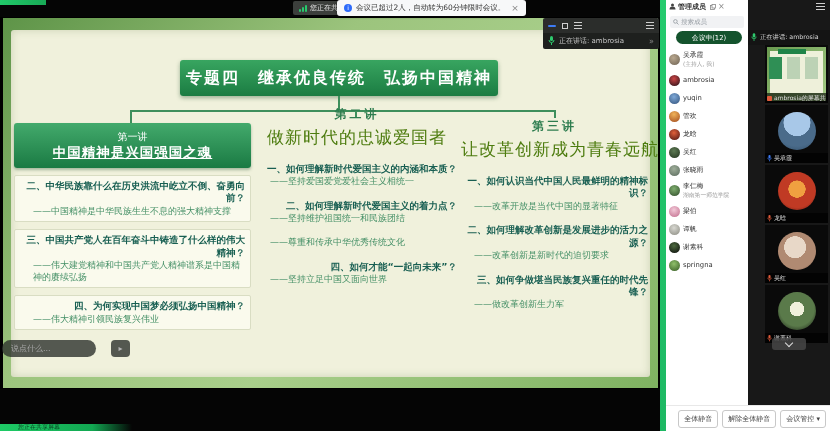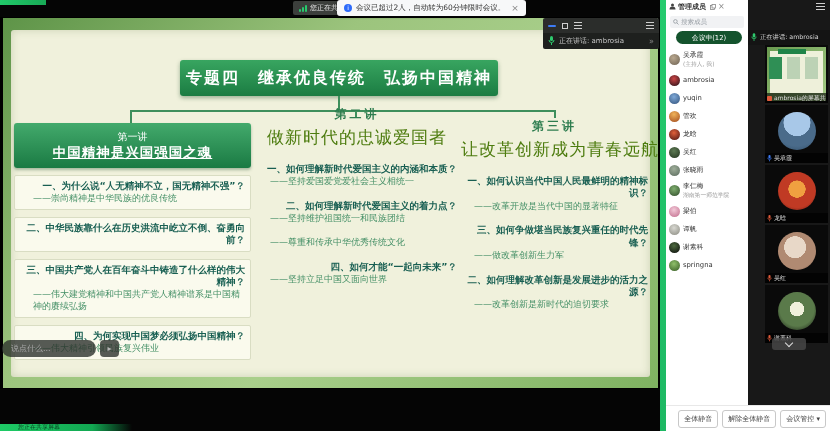--- a/index.html
+++ b/index.html
@@ -55,21 +55,21 @@
   .sq{width:6px;height:6px;border:1px solid #cfcfcf;}
   .bars{width:8px;height:7px;display:flex;flex-direction:column;justify-content:space-between;}
   .bars i{display:block;height:1px;background:#cfcfcf;}
   .fp-row1 .right{margin-left:auto;}
   .fp-row2{height:16px;background:#1e201e;display:flex;align-items:center;padding:0 5px;gap:4px;border-radius:0 0 2px 2px;}
   .mic{flex:0 0 auto;}
   .fp-text{font-size:7px;color:#c9c9c9;white-space:nowrap;}
   .fp-arrows{margin-left:auto;color:#8a8a8a;font-size:8px;}
 
   
-  .chat-overlay{position:absolute;left:2px;top:323px;display:flex;gap:4px;align-items:center;}
+  .chat-overlay{position:absolute;left:2px;top:323px;display:flex;gap:15px;align-items:center;}
   .chat-input{width:94px;height:17px;background:rgba(45,50,45,.8);border:none;border-radius:9px;color:#b5b5b5;
     font-size:8px;padding:0 9px;outline:none;}
   .chat-input::placeholder{color:#a8a8a8;}
   .chat-emoji{width:19px;height:17px;background:rgba(45,50,45,.8);border-radius:4px;display:flex;align-items:center;
     justify-content:center;color:#b5b5b5;font-size:8px;}
 
   
   .bottom-strip{position:absolute;left:0;top:424px;width:132px;height:7px;
     background:linear-gradient(90deg,#1ecb66,#12a852 70%,rgba(10,80,40,0));display:flex;align-items:center;overflow:hidden;}
   .bottom-strip span{font-size:6px;color:#083d1e;padding-left:18px;white-space:nowrap;}
@@ -169,25 +169,22 @@
         <div class="line" style="left:119px;top:80px;width:1.5px;height:13px;"></div>
         <div class="line" style="left:344px;top:80px;width:1.5px;height:8px;"></div>
         <div class="line" style="left:543px;top:80px;width:1.5px;height:8px;"></div>
 
         <div class="col col1">
           <div class="col1-head">
             <div class="l1">第一讲</div>
             <div class="l2">中国精神是兴国强国之魂</div>
           </div>
           <div class="item">
-            <div class="q">一、为什么说“人无精神不立，国无精神不强”？</div>
-            <div class="a">——崇尚精神是中华民族的优良传统</div>
-          </div>
-          <div class="item">
             <div class="q">二、中华民族靠什么在历史洪流中屹立不倒、奋勇向前？</div>
+            <div class="a">——中国精神是中华民族生生不息的强大精神支撑</div>
           </div>
           <div class="item">
             <div class="q">三、中国共产党人在百年奋斗中铸造了什么样的伟大精神？</div>
             <div class="a">——伟大建党精神和中国共产党人精神谱系是中国精神的赓续弘扬</div>
           </div>
           <div class="item">
             <div class="q">四、为何实现中国梦必须弘扬中国精神？</div>
             <div class="a">——伟大精神引领民族复兴伟业</div>
           </div>
         </div>
@@ -213,26 +210,26 @@
         </div>
 
         <div class="col col3">
           <div class="lec">第三讲</div>
           <div class="lec-h">让改革创新成为青春远航的动力</div>
           <div class="item">
             <div class="q">一、如何认识当代中国人民最鲜明的精神标识？</div>
             <div class="a">——改革开放是当代中国的显著特征</div>
           </div>
           <div class="item">
+            <div class="q">二、如何理解改革创新是发展进步的活力之源？</div>
+            <div class="a">——改革创新是新时代的迫切要求</div>
+          </div>
+          <div class="item">
             <div class="q">三、如何争做堪当民族复兴重任的时代先锋？</div>
             <div class="a">——做改革创新生力军</div>
-          </div>
-          <div class="item">
-            <div class="q">二、如何理解改革创新是发展进步的活力之源？</div>
-            <div class="a">——改革创新是新时代的迫切要求</div>
           </div>
         </div>
       </div>
     </div>
 
     <div class="float-panel">
       <div class="fp-row1">
         <span class="dash"></span>
         <span class="sq"></span>
         <span class="bars">

